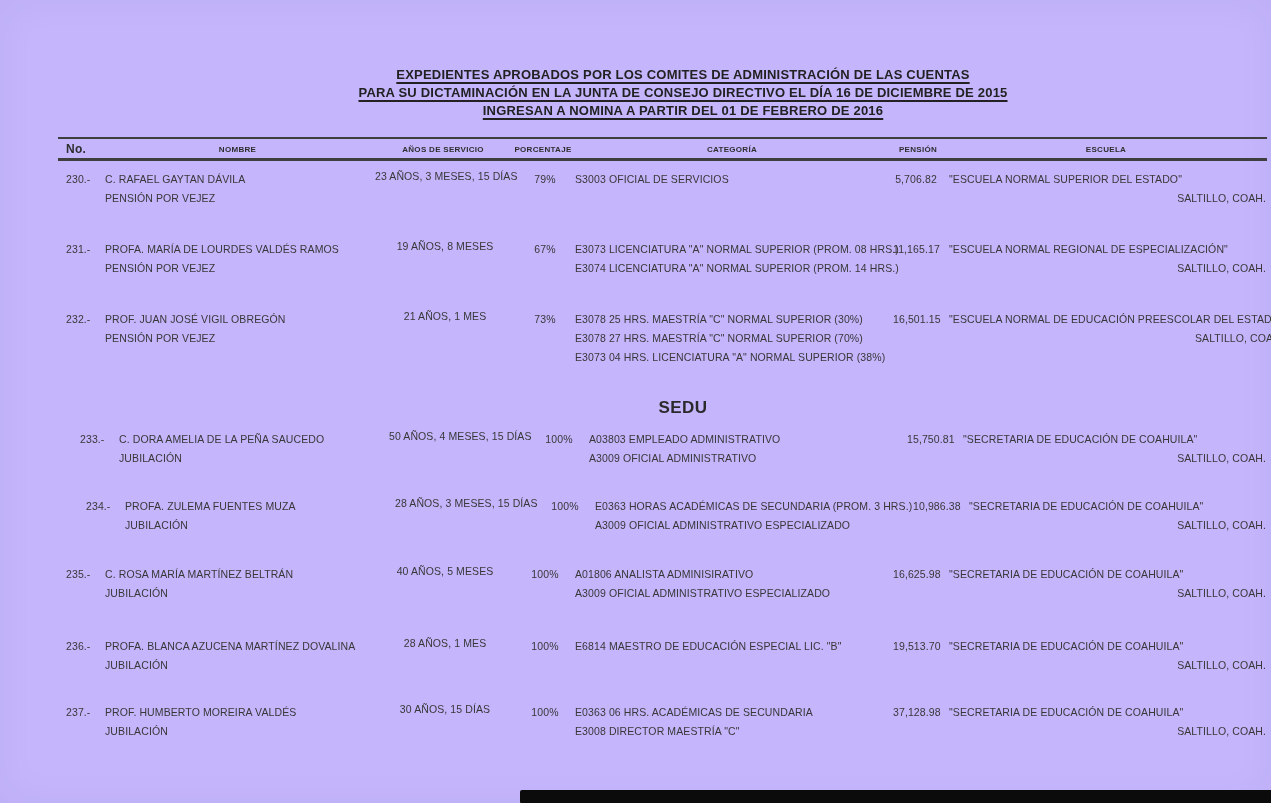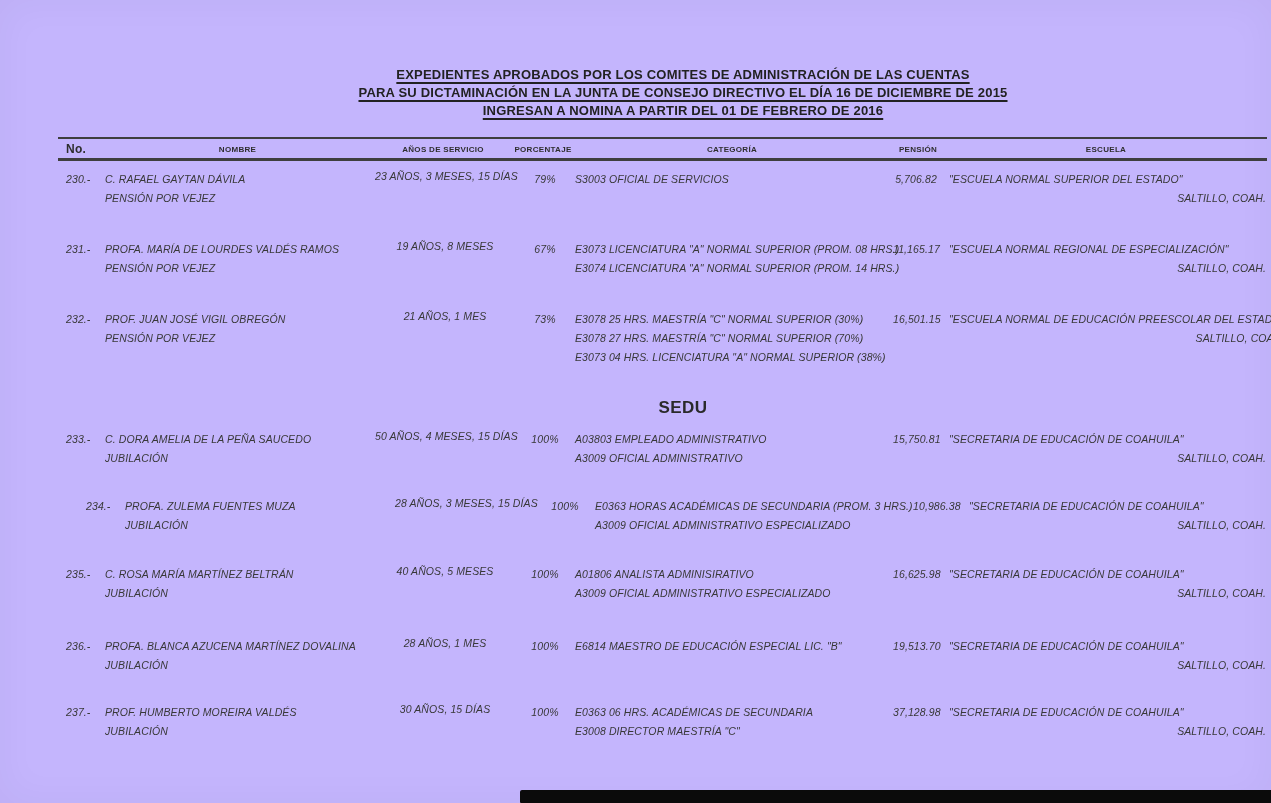--- a/index.html
+++ b/index.html
@@ -66,21 +66,21 @@
   .row {
     position: absolute;
     left: 60px;
     right: 5px;
     display: grid;
     grid-template-columns: 42px 273px 140px 60px 318px 54px auto;
     font-size: 10.5px;
     line-height: 19px;
     letter-spacing: 0.1px;
   }
-  .c      { white-space: nowrap; font-style: italic; }
+  .c      { white-space: nowrap; }
   .c.no   { padding-left: 6px; }
   .c.name { padding-left: 3px; }
   .c.serv { text-align: center; margin-top: -3px; }
   .c.pct  { text-align: center; }
   .c.pen  { text-align: center; padding-right: 8px; }
   .c.esc  { padding-left: 2px; }
   .ciudad { padding-left: 24px; text-align: right; }
   
   .section {
     position: absolute;
@@ -174,21 +174,21 @@
           <div>E3078 25 HRS. MAESTRÍA "C" NORMAL SUPERIOR (30%)</div>
           <div>E3078 27 HRS. MAESTRÍA "C" NORMAL SUPERIOR (70%)</div>
           <div>E3073 04 HRS. LICENCIATURA "A" NORMAL SUPERIOR (38%)</div>
         </div>
     <div class="c pen">16,501.15</div>
     <div class="c esc">
       <div>"ESCUELA NORMAL DE EDUCACIÓN PREESCOLAR DEL ESTADO"</div>
       <div class="ciudad">SALTILLO, COAH.</div>
     </div>
   </div>
-      <div class="row" style="top: 430px;">
+      <div class="row" style="top: 430px; margin-left: 14px;">
     <div class="c no">233.-</div>
     <div class="c name">
       <div>C. DORA AMELIA DE LA PEÑA SAUCEDO</div>
       <div>JUBILACIÓN</div>
     </div>
     <div class="c serv">50 AÑOS, 4 MESES, 15 DÍAS</div>
     <div class="c pct">100%</div>
     <div class="c cat">
           <div>A03803 EMPLEADO ADMINISTRATIVO</div>
           <div>A3009 OFICIAL ADMINISTRATIVO</div>

